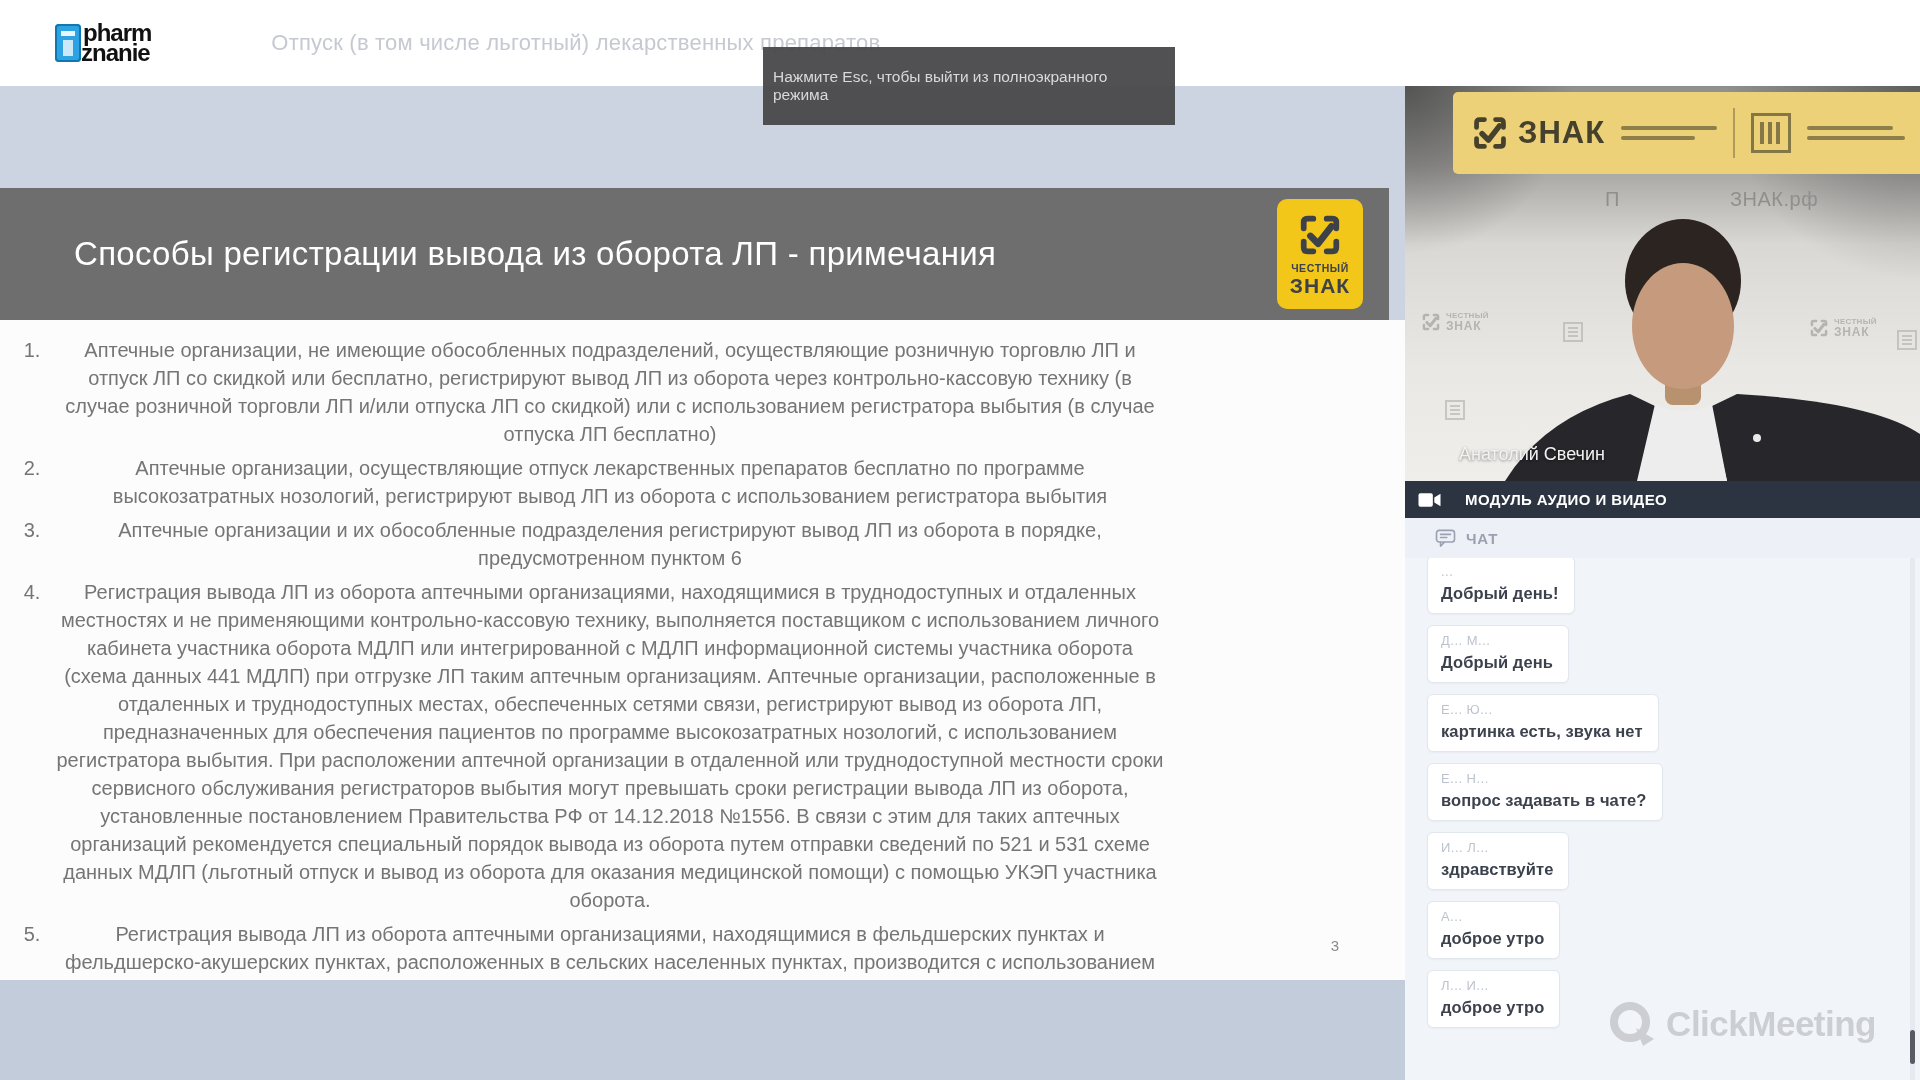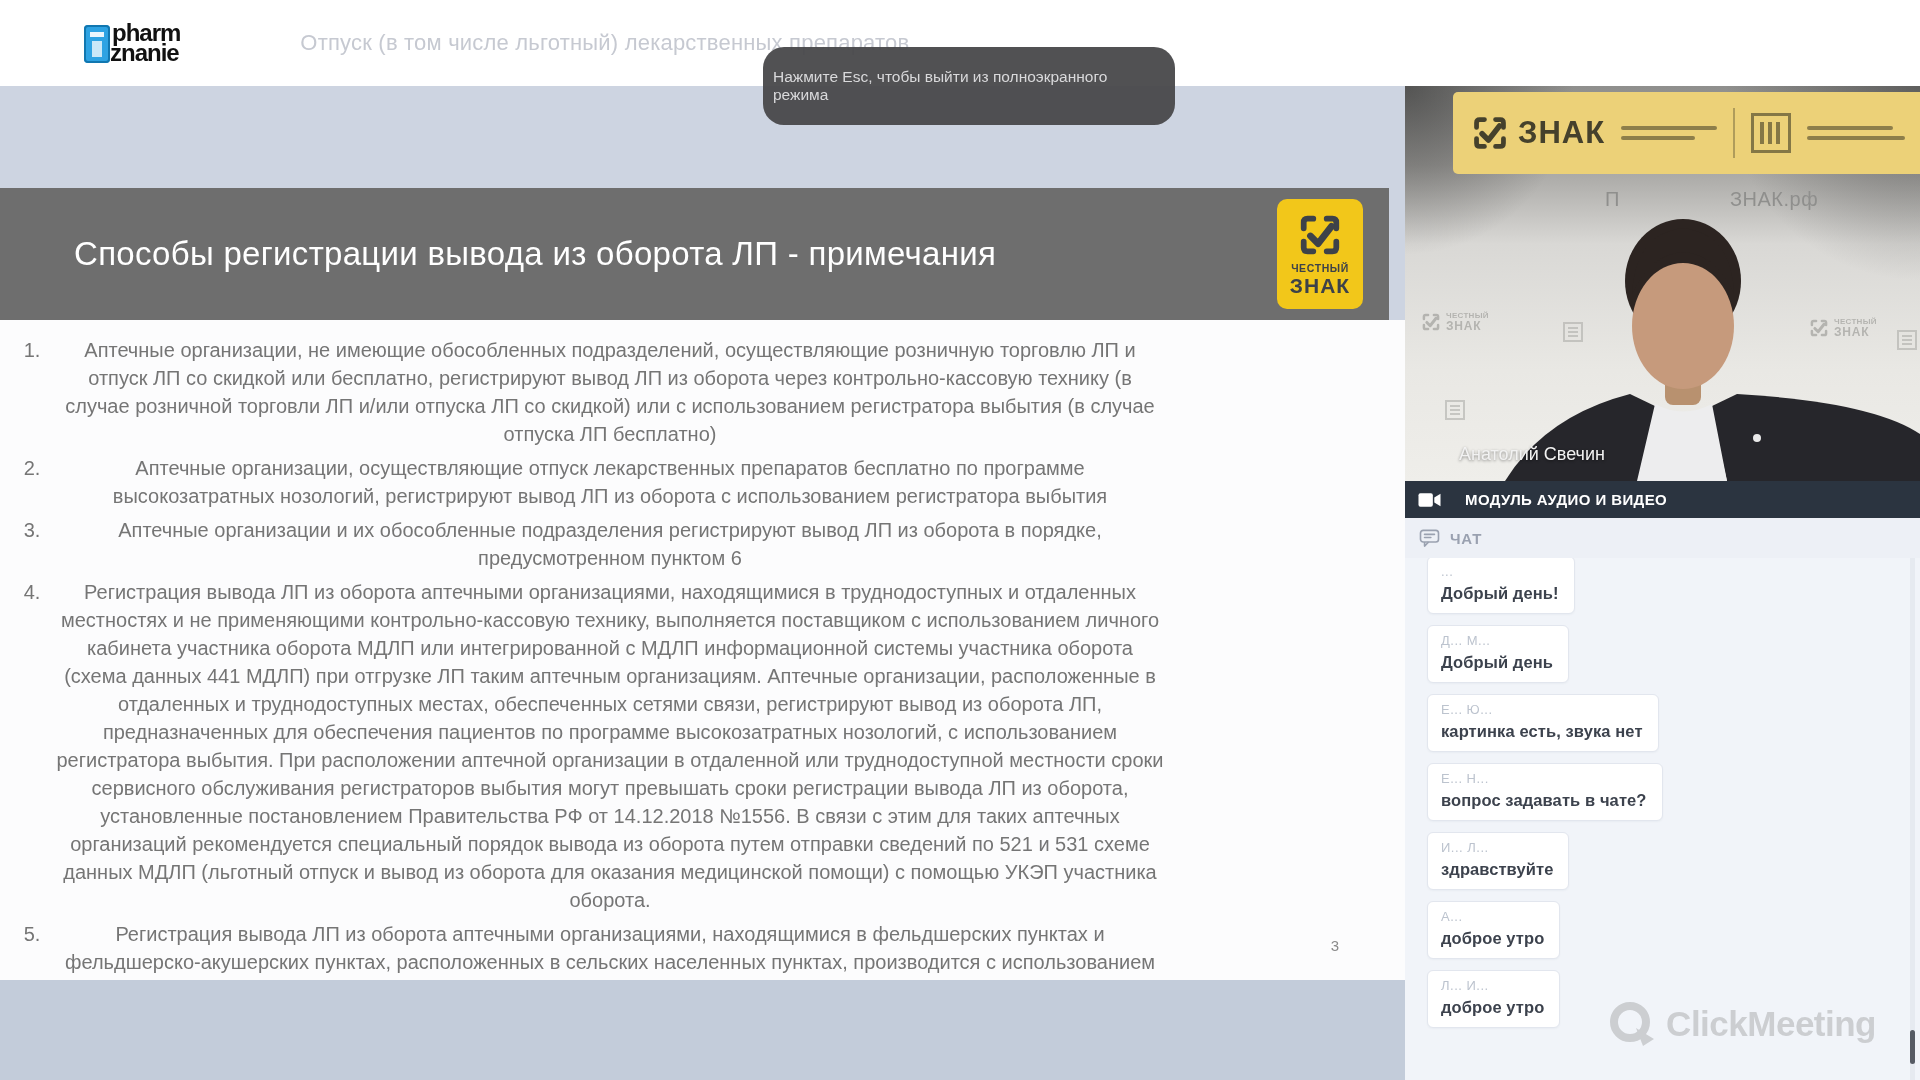--- a/index.html
+++ b/index.html
@@ -1,31 +1,31 @@
 <!DOCTYPE html>
 <html><head>
 <meta charset="utf-8">
 <style>
   html,body{margin:0;padding:0;}
   .app{width:1920px;height:1080px;position:relative;overflow:hidden;background:#ffffff;
        font-family:"Liberation Sans",sans-serif;-webkit-font-smoothing:antialiased;}
 
   
   .topbar{height:86px;background:#ffffff;display:flex;align-items:center;position:relative;z-index:2;}
-  .brand{display:flex;align-items:flex-end;margin-left:84px;gap:2px;}
+  .brand{display:flex;align-items:center;margin-left:55px;gap:2px;}
   .brand-icon{width:26px;height:38px;background:#2ea3e3;border-radius:4px;position:relative;box-shadow:inset 0 0 0 2px #1177b0;}
   .brand-icon::before{content:"";position:absolute;left:6px;top:7px;right:6px;height:5px;background:#fff;opacity:.9;}
   .brand-icon::after{content:"";position:absolute;left:8px;top:16px;right:8px;bottom:6px;background:rgba(255,255,255,.75);}
   .brand-text{display:flex;flex-direction:column;line-height:.82;color:#111;font-weight:700;font-size:24px;letter-spacing:-1px;}
   .brand-text span:last-child{margin-left:-2px;}
   .webinar-title{margin-left:120px;font-size:22px;color:#c6c9d1;letter-spacing:.2px;}
 
   
   .toast{position:absolute;top:47px;left:763px;width:412px;height:78px;background:rgba(72,72,74,.95);
-         border-radius:21px;z-index:10;display:flex;align-items:center;justify-content:center;
+         border-radius:0;z-index:10;display:flex;align-items:center;justify-content:center;
          color:#d9d9db;font-size:15.5px;padding:0 10px;box-sizing:border-box;}
 
   
   .main{display:flex;height:994px;}
   .stage{width:1405px;display:flex;flex-direction:column;background:#fcfcfd;}
   .band-top{height:102px;background:#cdd4e1;}
   .band-bottom{height:100px;background:#c3ccda;}
   .header-row{height:132px;background:#cdd4e1;display:flex;}
   .slide-header{flex:1;background:#6e6e6e;display:flex;align-items:center;position:relative;padding-left:74px;}
   .header-spacer{width:16px;background:#cdd4e1;}
@@ -74,21 +74,21 @@
   .mini-qr::before{content:"";position:absolute;inset:3px;background:
       repeating-linear-gradient(0deg,#a9a9a5 0 2px,transparent 2px 4px);}
   .person-svg{position:absolute;inset:0;width:100%;height:100%;}
   .presenter-name{position:absolute;left:54px;bottom:16px;color:#f2f2f2;font-size:18px;
                   text-shadow:0 1px 3px rgba(0,0,0,.45);}
 
   .av-bar{height:37px;background:#2b3440;display:flex;align-items:center;gap:24px;padding-left:13px;}
   .av-bar svg{width:23px;height:16px;flex:none;}
   .av-label{color:#ffffff;font-size:15px;font-weight:700;letter-spacing:.4px;}
 
-  .chat-header{height:40px;background:#edf0f6;display:flex;align-items:center;gap:10px;padding-left:14px;}
+  .chat-header{height:40px;background:#edf0f6;display:flex;align-items:center;gap:10px;padding-left:30px;}
   .chat-header svg{width:21px;height:18px;flex:none;}
   .chat-label{color:#9aa1b0;font-size:15px;font-weight:700;letter-spacing:.8px;}
 
   .chat-list{flex:1;position:relative;overflow:hidden;background:#f1f4f9;padding:12px 0 0 22px;box-sizing:border-box;}
   .chat-card{background:#ffffff;border:1px solid #e2e6ee;border-radius:6px;width:fit-content;max-width:330px;
              padding:7px 15px 10px 13px;margin-bottom:11px;box-shadow:0 1px 2px rgba(30,40,70,.04);}
   .chat-card:first-child{margin-top:-14px;}
   .chat-sender{color:#bcc3ce;font-size:13px;letter-spacing:.5px;}
   .chat-text{color:#3c424d;font-size:16.5px;font-weight:700;margin-top:5px;letter-spacing:.1px;}
 

